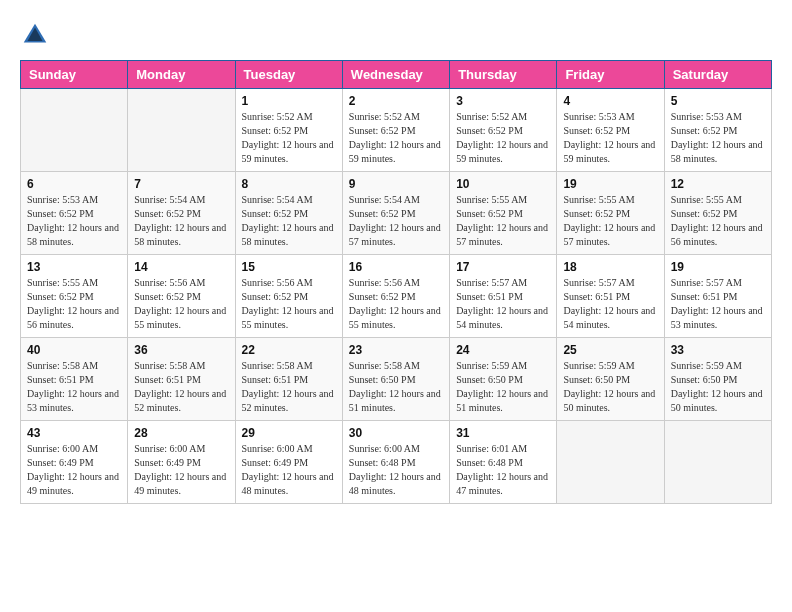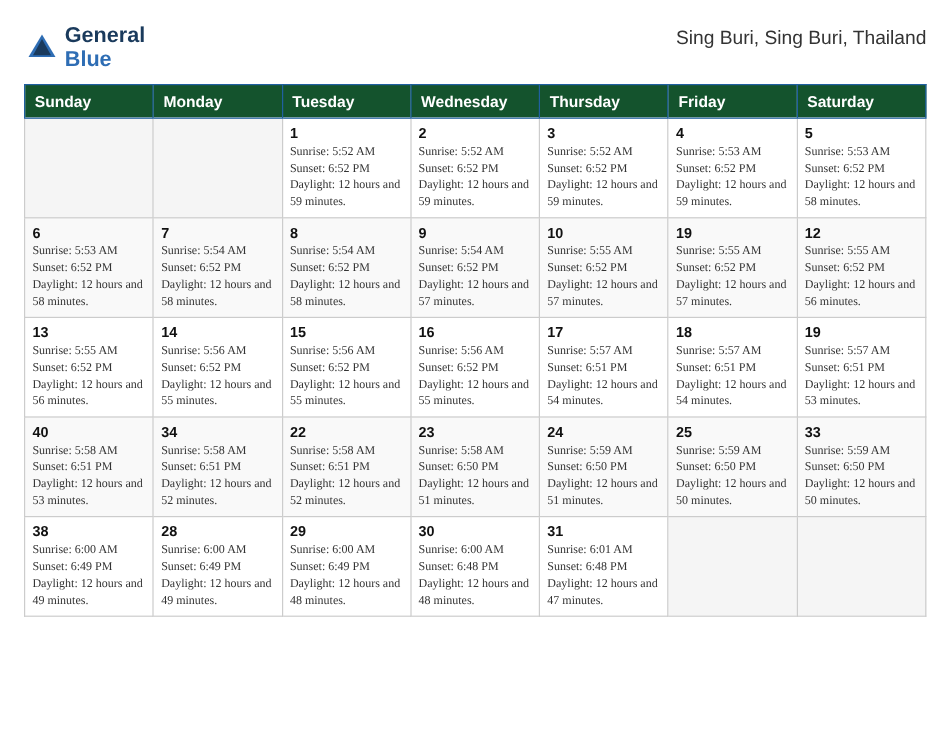--- a/index.html
+++ b/index.html
@@ -47,21 +47,21 @@
       font-size: 16px;
       color: #333;
       margin-top: 4px;
     }
     .calendar {
       width: 100%;
       border-collapse: collapse;
       border: 1px solid #ccc;
     }
     .calendar th {
-      background-color: #14532d;
+      background-color: #ec4899;
       color: #fff;
       font-size: 13px;
       font-weight: bold;
       text-align: left;
       padding: 6px 8px;
       border: 1px solid #2060a0;
     }
     .calendar td {
       vertical-align: top;
       border: 1px solid #ccc;
@@ -93,27 +93,22 @@
   </style>
 </head>
 <body>
 
 <div class="header">
   <div class="logo">
     <svg class="logo-icon" viewBox="0 0 40 40">
       <polygon points="20,5 35,30 5,30" fill="#2e6db4"></polygon>
       <polygon points="20,10 30,28 10,28" fill="#1a3a5c"></polygon>
     </svg>
-    <div class="logo-text">
-      <div>General</div>
-      <div class="logo-blue">Blue</div>
-    </div>
   </div>
   <div class="title-section">
-    <div class="location">Sing Buri, Sing Buri, Thailand</div>
   </div>
 </div>
 
 <table class="calendar">
   <thead>
     <tr>
     <th>Sunday</th>
         <th>Monday</th>
         <th>Tuesday</th>
         <th>Wednesday</th>
@@ -246,21 +241,21 @@
         </td>
       </tr>
       <tr>
         <td>
           <div class="day-num">40</div>
           <div class="day-info">Sunrise: 5:58 AM
 Sunset: 6:51 PM
 Daylight: 12 hours and 53 minutes.</div>
         </td>
         <td>
-          <div class="day-num">34</div>
+          <div class="day-num">36</div>
           <div class="day-info">Sunrise: 5:58 AM
 Sunset: 6:51 PM
 Daylight: 12 hours and 52 minutes.</div>
         </td>
         <td>
           <div class="day-num">22</div>
           <div class="day-info">Sunrise: 5:58 AM
 Sunset: 6:51 PM
 Daylight: 12 hours and 52 minutes.</div>
         </td>
@@ -284,21 +279,21 @@
         </td>
         <td>
           <div class="day-num">33</div>
           <div class="day-info">Sunrise: 5:59 AM
 Sunset: 6:50 PM
 Daylight: 12 hours and 50 minutes.</div>
         </td>
       </tr>
       <tr>
         <td>
-          <div class="day-num">38</div>
+          <div class="day-num">43</div>
           <div class="day-info">Sunrise: 6:00 AM
 Sunset: 6:49 PM
 Daylight: 12 hours and 49 minutes.</div>
         </td>
         <td>
           <div class="day-num">28</div>
           <div class="day-info">Sunrise: 6:00 AM
 Sunset: 6:49 PM
 Daylight: 12 hours and 49 minutes.</div>
         </td>

